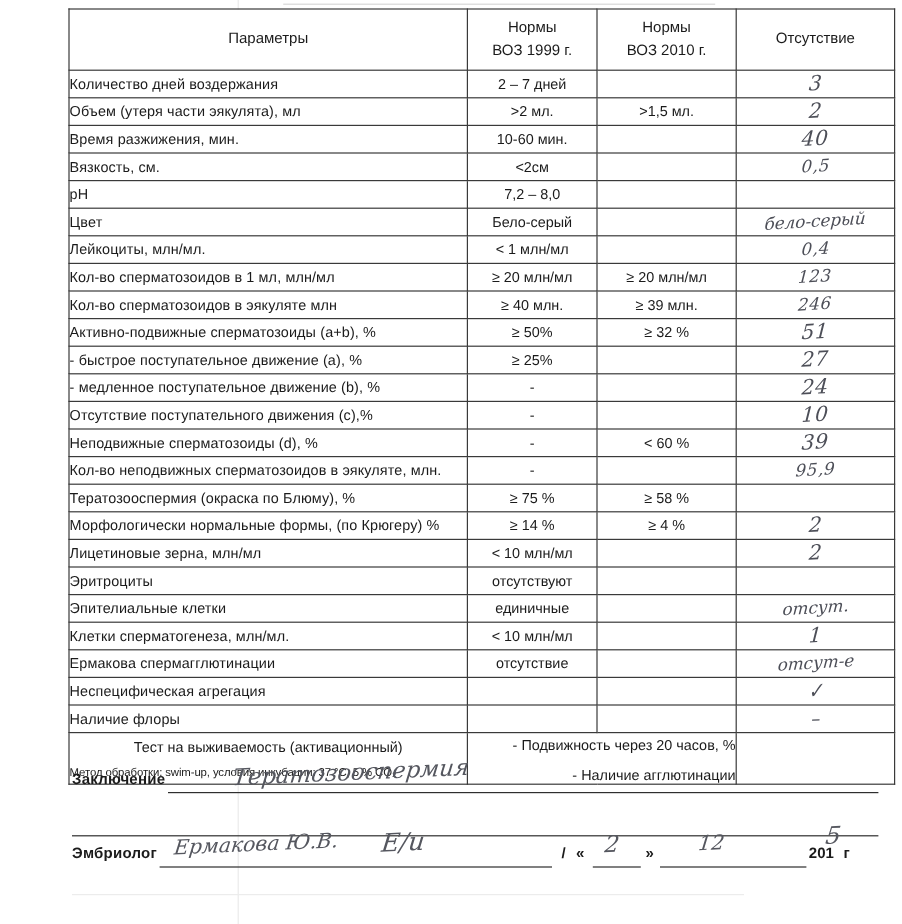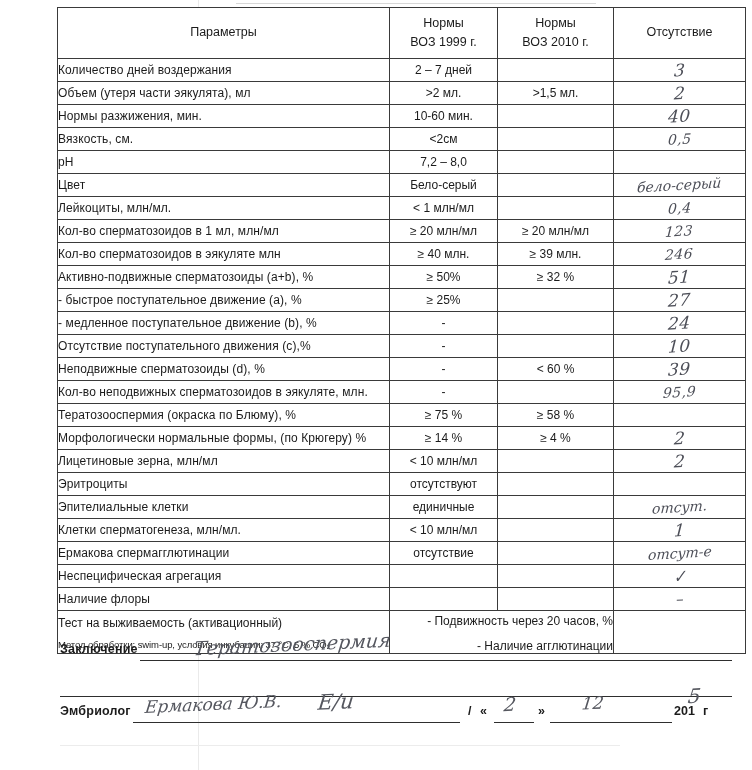--- a/index.html
+++ b/index.html
@@ -112,20 +112,21 @@
   
   .surv-param {
     padding: 4px 4px 4px 9px;
     height: 42px;
     vertical-align: top;
   }
   .surv-title {
     font-size: 12px;
     display: block;
     margin-top: 2px;
+    text-align: center;
   }
   .surv-sub {
     font-size: 9.5px;
     display: block;
     margin-top: 9px;
     letter-spacing: -0.1px;
   }
   .surv-norm {
     padding: 4px 6px 4px 12px;
     height: 42px;
@@ -226,21 +227,21 @@
           <td class="norm-cell"></td>
           <td class="result-cell"><span class="ink">3</span></td>
         </tr>
         <tr>
           <td class="param-cell">Объем (утеря части эякулята), мл</td>
           <td class="norm-cell">&gt;2 мл.</td>
           <td class="norm-cell">&gt;1,5 мл.</td>
           <td class="result-cell"><span class="ink">2</span></td>
         </tr>
         <tr>
-          <td class="param-cell">Нормы разжижения, мин.</td>
+          <td class="param-cell">Время разжижения, мин.</td>
           <td class="norm-cell">10-60 мин.</td>
           <td class="norm-cell"></td>
           <td class="result-cell"><span class="ink">40</span></td>
         </tr>
         <tr>
           <td class="param-cell">Вязкость, см.</td>
           <td class="norm-cell">&lt;2см</td>
           <td class="norm-cell"></td>
           <td class="result-cell"><span class="ink small">0,5</span></td>
         </tr>

